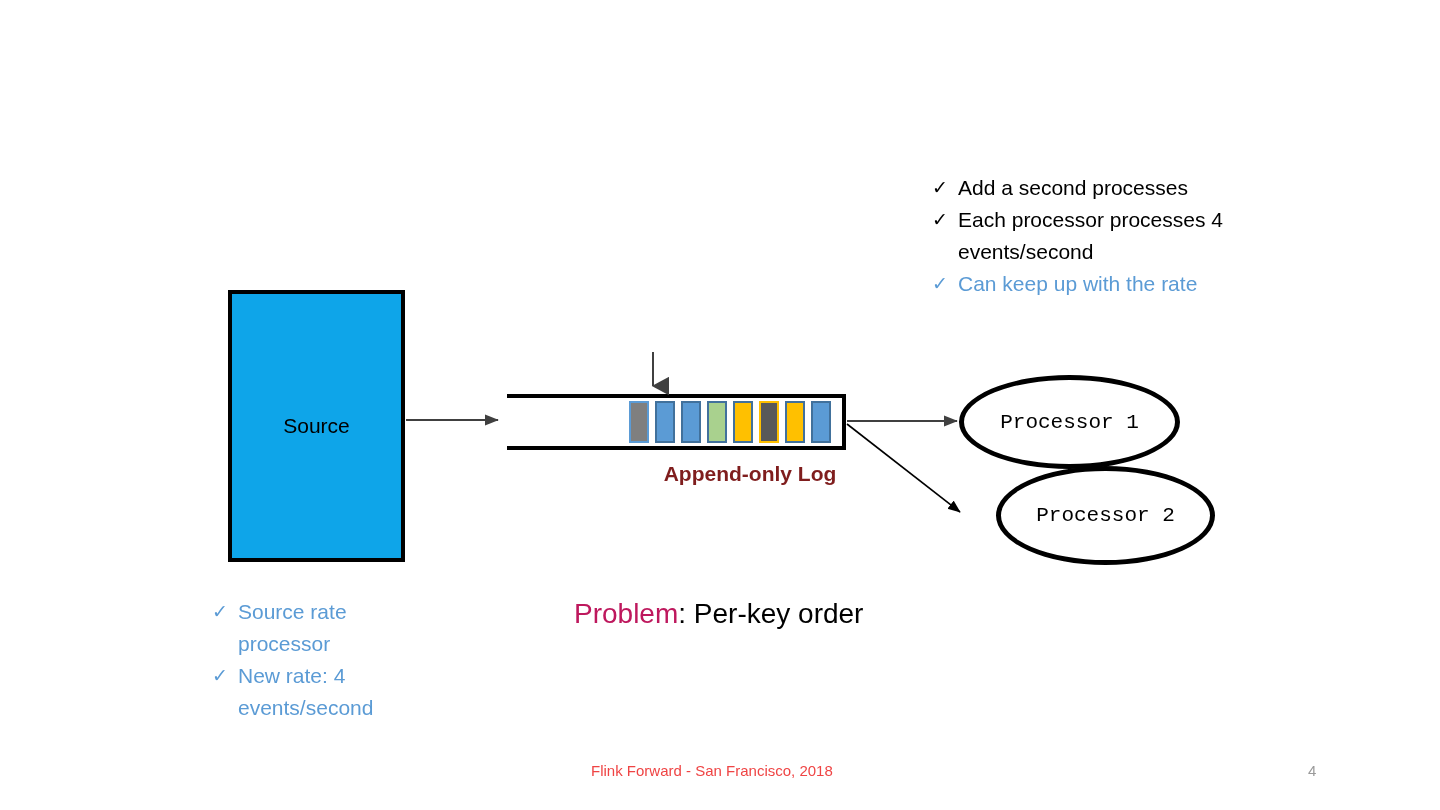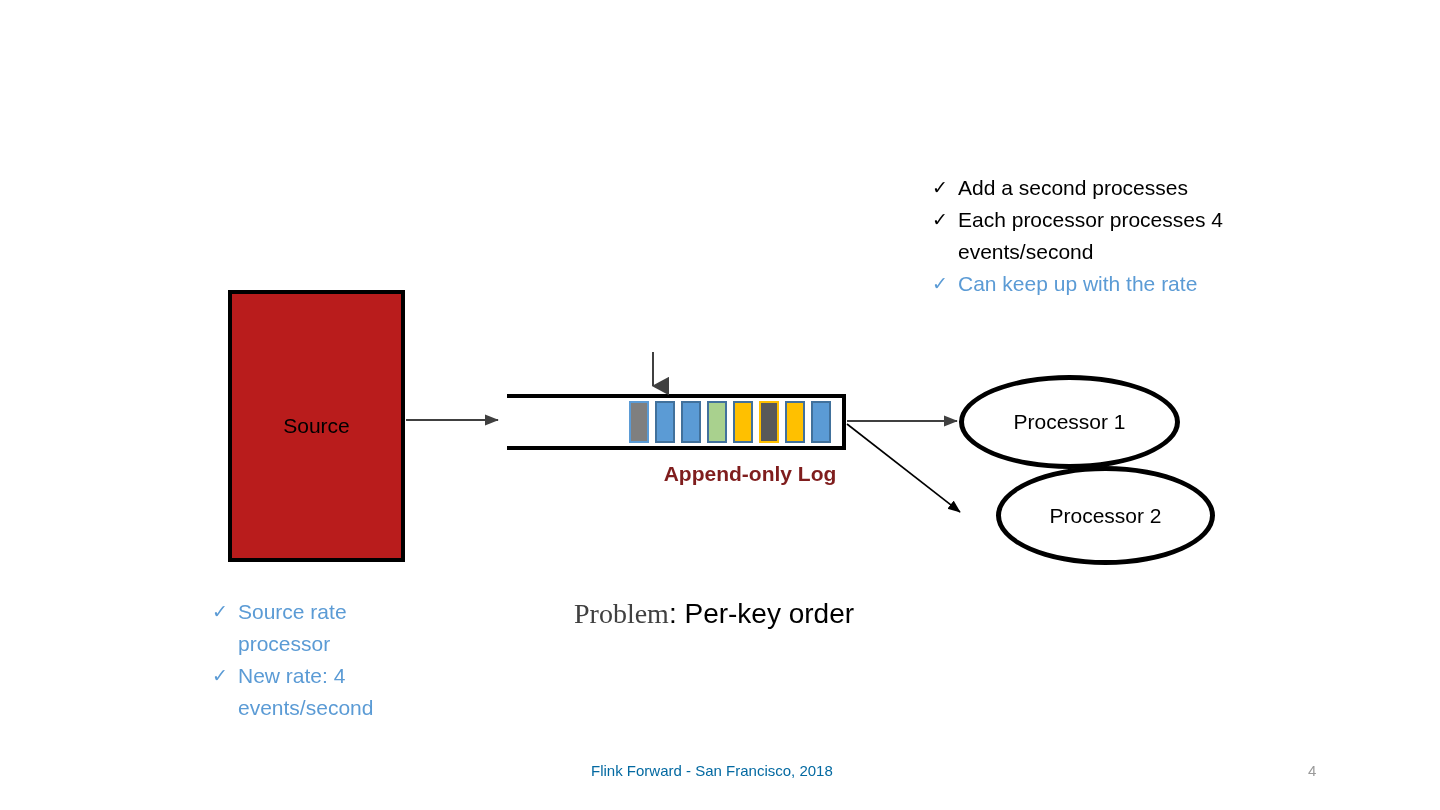--- a/index.html
+++ b/index.html
@@ -74,21 +74,21 @@
 
   
   #source-box {
     position: absolute;
     left: 228px;
     top: 290px;
     width: 177px;
     height: 272px;
     box-sizing: border-box;
     border: 4px solid #000000;
-    background: #b91c1c;
+    background: #0ea5e9;
   }
   #source-label {
     position: absolute;
     left: 0;
     right: 0;
     top: 50%;
     transform: translateY(-50%);
     text-align: center;
     font-size: 21px;
     color: #000000;
@@ -153,20 +153,21 @@
     position: absolute;
     box-sizing: border-box;
     border: 5px solid #000000;
     border-radius: 50%;
     background: #ffffff;
     display: flex;
     align-items: center;
     justify-content: center;
     font-size: 21px;
     color: #000000;
+    font-family: Liberation Mono, monospace;
   }
   #processor-1 {
     left: 959px;
     top: 375px;
     width: 221px;
     height: 94px;
     z-index: 3;
   }
   #processor-2 {
     left: 996px;
@@ -178,40 +179,40 @@
 
   
   #problem {
     position: absolute;
     left: 574px;
     top: 598px;
     font-size: 28px;
     color: #000000;
     white-space: nowrap;
   }
-  #problem-keyword { color: #404040; font-family: Liberation Serif, serif; }
+  #problem-keyword { color: #be185d; }
 
   
   #connectors {
     position: absolute;
     left: 0;
     top: 0;
     width: 1440px;
     height: 810px;
     pointer-events: none;
     z-index: 2;
   }
 
   
   #footer-note {
     position: absolute;
     left: 591px;
     top: 762px;
     font-size: 15px;
-    color: #0369a1;
+    color: #ef4444;
     white-space: nowrap;
   }
   #footer-page {
     position: absolute;
     left: 1308px;
     top: 762px;
     font-size: 15px;
     color: #9a9a9a;
   }
 </style>

